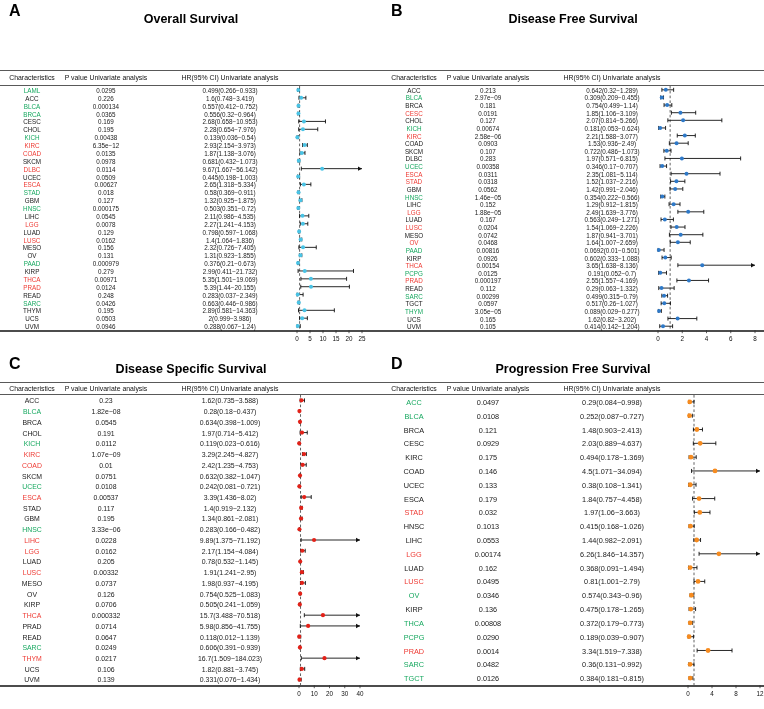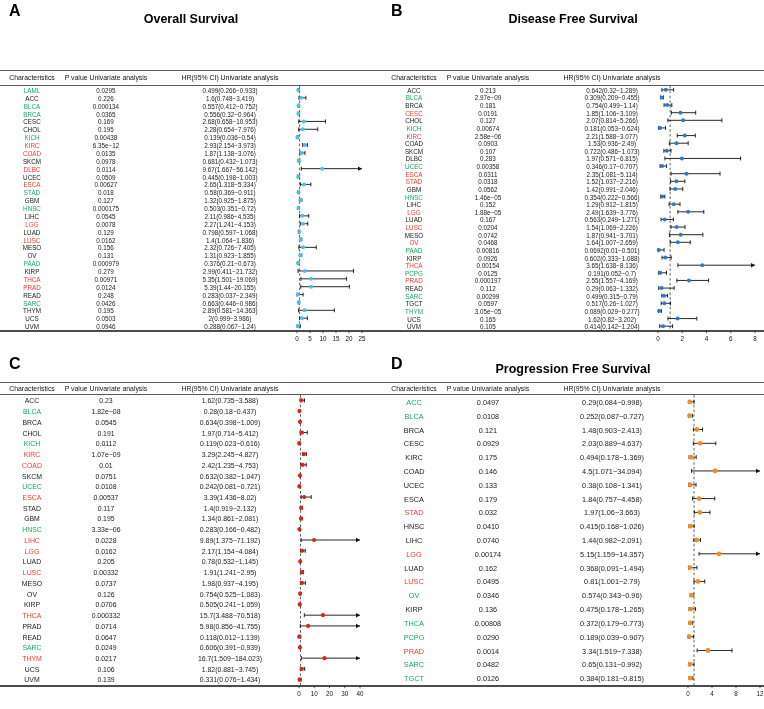--- a/index.html
+++ b/index.html
@@ -674,20 +674,21 @@
         <circle cx="295.6425" cy="232.5625" r="2" fill="#2e79c8"></circle>
         <line x1="277.72175" x2="290.5985" y1="240.1875" y2="240.1875" stroke="#111" stroke-width="0.9"></line>
         <line x1="277.72175" x2="277.72175" y1="238.1875" y2="242.1875" stroke="#111" stroke-width="0.9"></line>
         <line x1="290.5985" x2="290.5985" y1="238.1875" y2="242.1875" stroke="#111" stroke-width="0.9"></line>
         <circle cx="281.01975" cy="240.1875" r="2" fill="#2e79c8"></circle>
       </svg>
   </section>
 
   <section class="panel medium top-tight" id="panel-c">
     <div class="panel-letter">C</div>
+    <div class="panel-title">Disease Specific Survival</div>
     <div class="col-header col-char">Characteristics</div>
     <div class="col-header col-p">P value Univariate analysis</div>
     <div class="col-header col-hr">HR(95% CI) Univariate analysis</div>
     <div class="hline hline-top"></div>
     <div class="hline hline-mid"></div>
     <div class="hline hline-bottom"></div>
     <div class="rows">
         <div class="row">
           <span class="c-char" style="color: rgb(26, 26, 26);">ACC</span>
           <span class="c-p">0.23</span>
@@ -997,32 +998,32 @@
           <span class="c-p">0.179</span>
           <span class="c-hr">1.84(0.757−4.458)</span>
         </div>
         <div class="row">
           <span class="c-char" style="color: rgb(238, 58, 51);">STAD</span>
           <span class="c-p">0.032</span>
           <span class="c-hr">1.97(1.06−3.663)</span>
         </div>
         <div class="row">
           <span class="c-char" style="color: rgb(26, 26, 26);">HNSC</span>
-          <span class="c-p">0.0410</span>
+          <span class="c-p">0.1013</span>
           <span class="c-hr">0.415(0.168−1.026)</span>
         </div>
         <div class="row">
           <span class="c-char" style="color: rgb(26, 26, 26);">LIHC</span>
-          <span class="c-p">0.0740</span>
+          <span class="c-p">0.0553</span>
           <span class="c-hr">1.44(0.982−2.091)</span>
         </div>
         <div class="row">
           <span class="c-char" style="color: rgb(238, 58, 51);">LGG</span>
           <span class="c-p">0.00174</span>
-          <span class="c-hr">5.15(1.159−14.357)</span>
+          <span class="c-hr">6.26(1.846−14.357)</span>
         </div>
         <div class="row">
           <span class="c-char" style="color: rgb(26, 26, 26);">LUAD</span>
           <span class="c-p">0.162</span>
           <span class="c-hr">0.368(0.091−1.494)</span>
         </div>
         <div class="row">
           <span class="c-char" style="color: rgb(238, 58, 51);">LUSC</span>
           <span class="c-p">0.0495</span>
           <span class="c-hr">0.81(1.001−2.79)</span>
@@ -1048,21 +1049,21 @@
           <span class="c-hr">0.189(0.039−0.907)</span>
         </div>
         <div class="row">
           <span class="c-char" style="color: rgb(238, 58, 51);">PRAD</span>
           <span class="c-p">0.0014</span>
           <span class="c-hr">3.34(1.519−7.338)</span>
         </div>
         <div class="row">
           <span class="c-char" style="color: rgb(22, 168, 95);">SARC</span>
           <span class="c-p">0.0482</span>
-          <span class="c-hr">0.65(0.131−0.992)</span>
+          <span class="c-hr">0.36(0.131−0.992)</span>
         </div>
         <div class="row">
           <span class="c-char" style="color: rgb(22, 168, 95);">TGCT</span>
           <span class="c-p">0.0126</span>
           <span class="c-hr">0.384(0.181−0.815)</span>
         </div>
       </div>
     <svg class="plot" width="382" height="306" viewBox="0 0 382 306">
         <line x1="312" x2="312" y1="0" y2="290" stroke="#3a3a3a" stroke-width="0.8" stroke-dasharray="2.6,2.2"></line>
         <line x1="306" x2="306" y1="290" y2="293.2" stroke="#333" stroke-width="0.8"></line>

